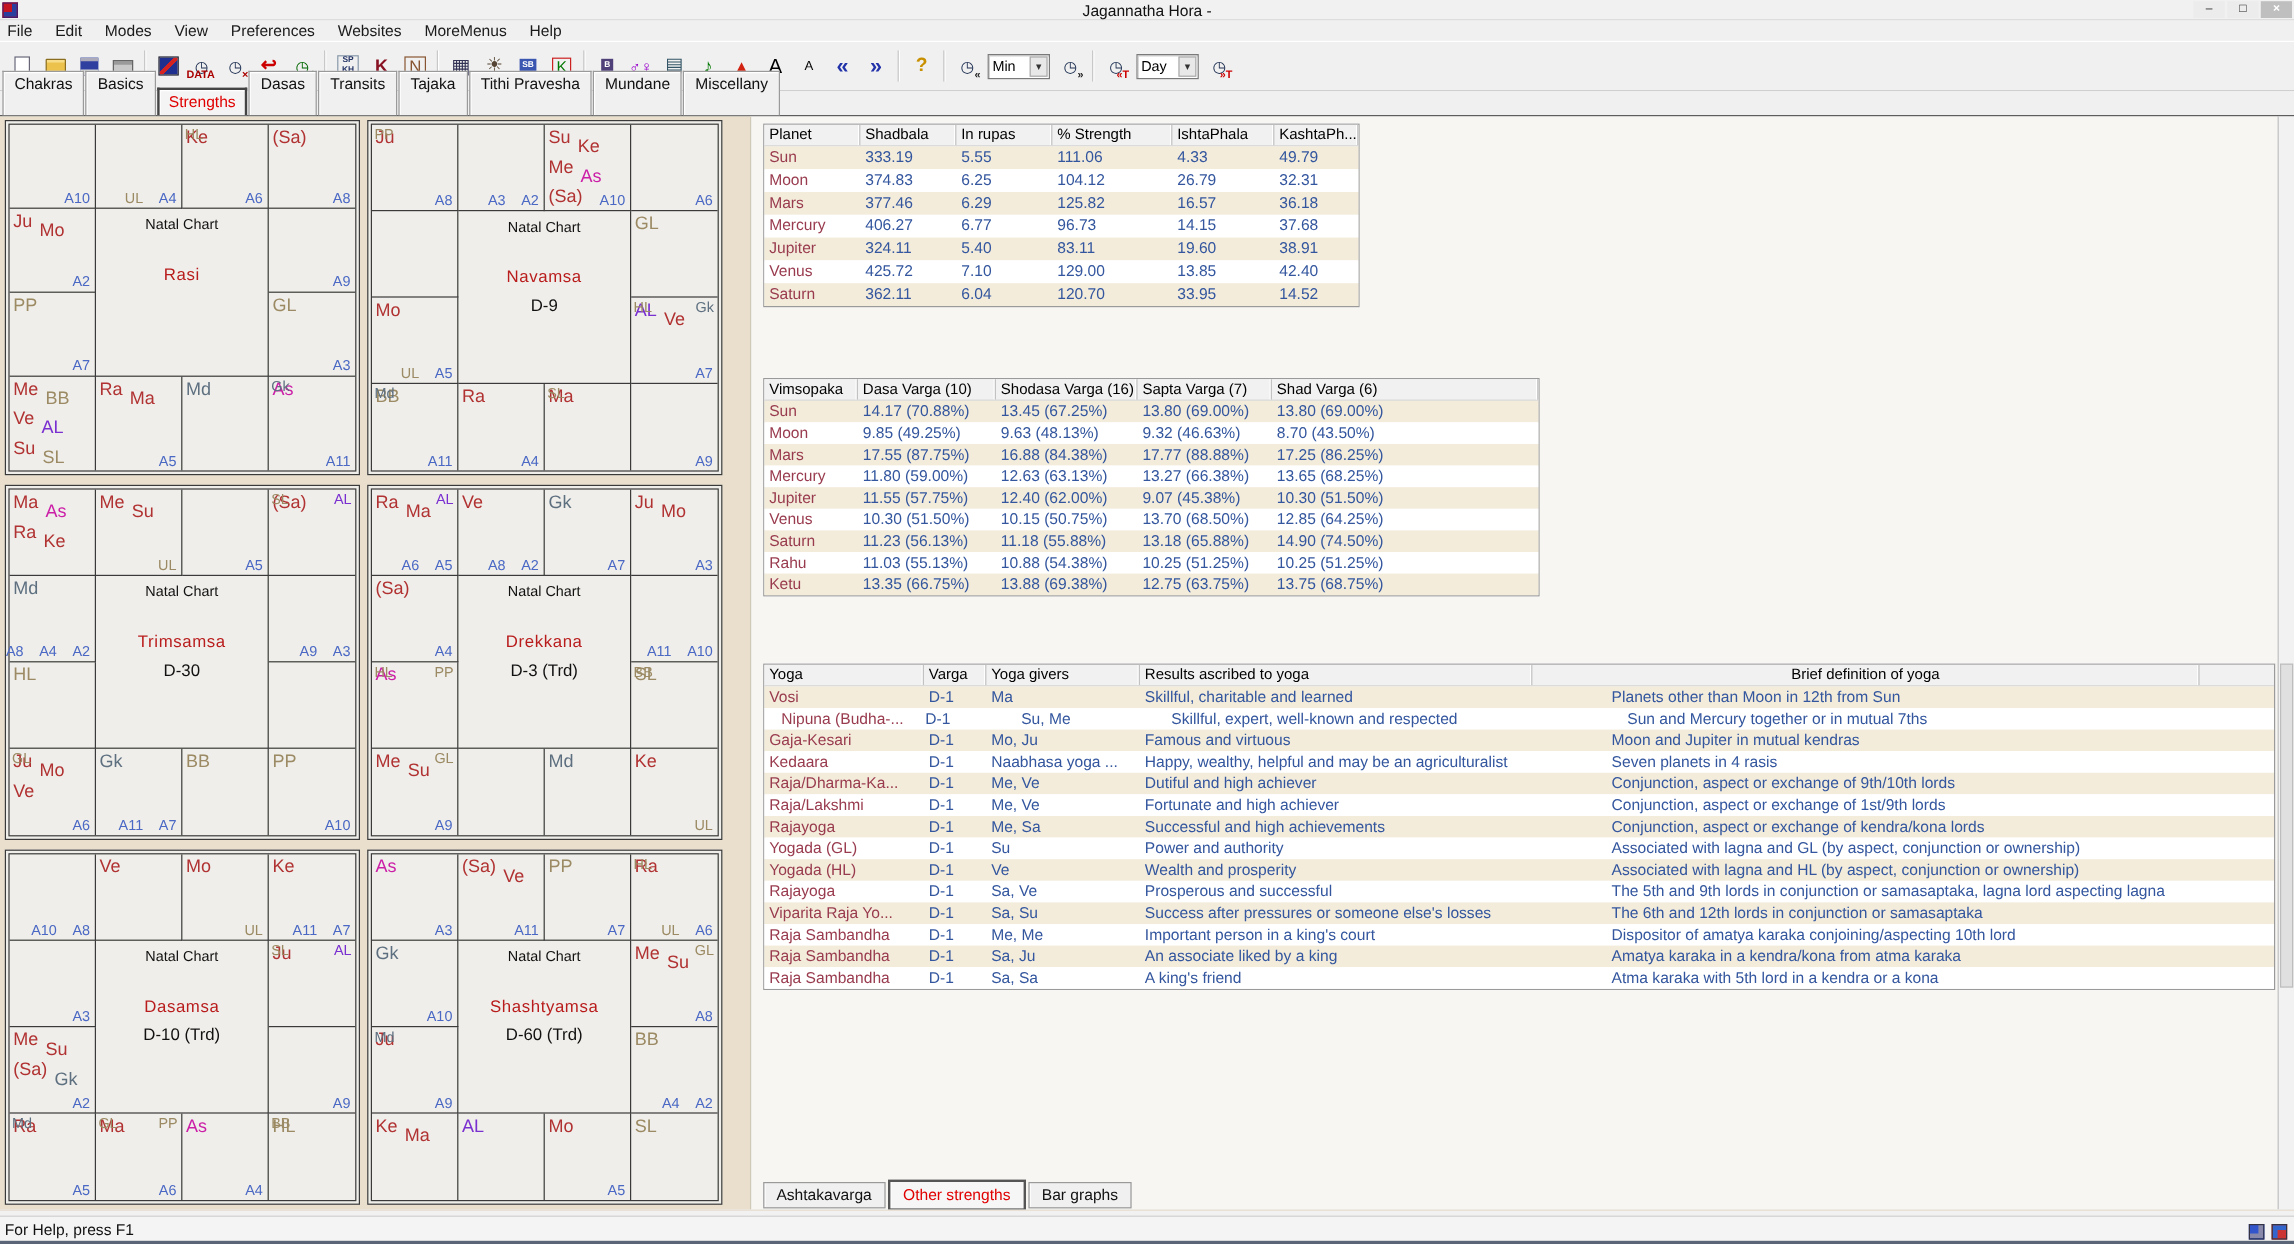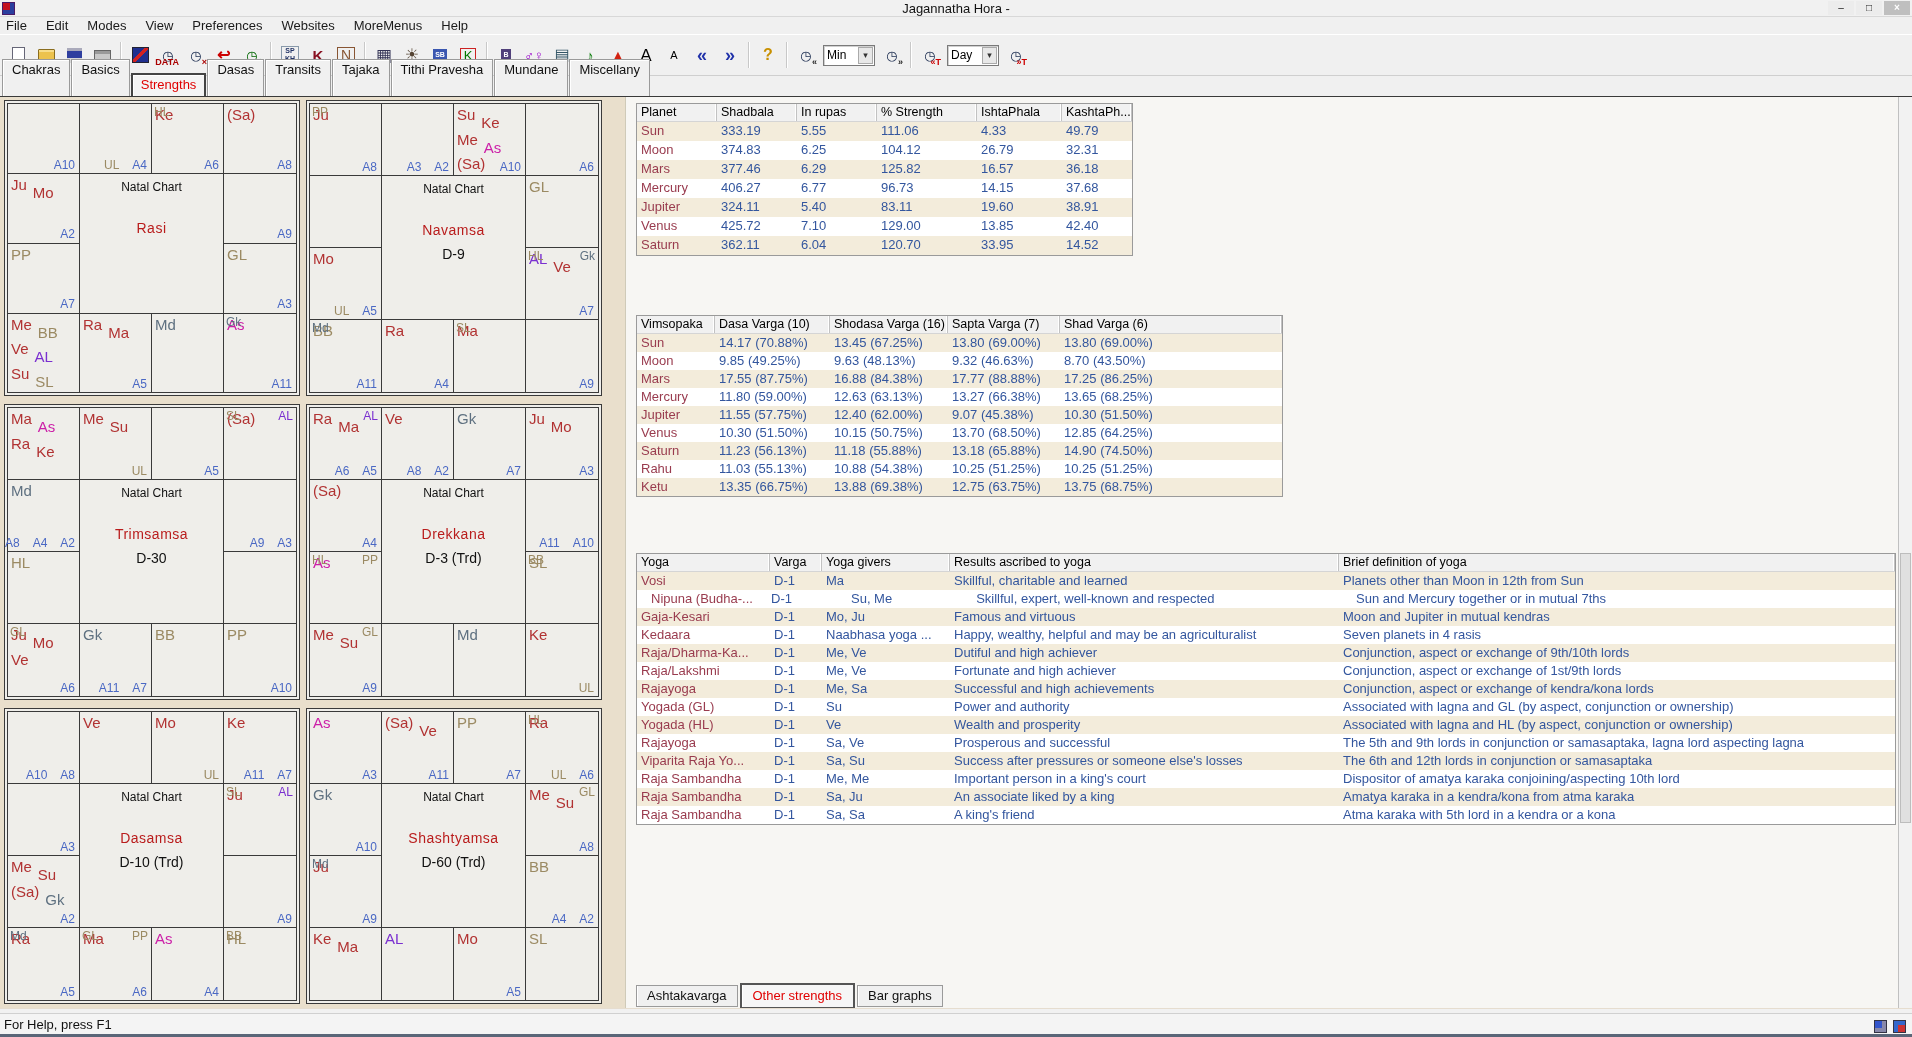--- a/index.html
+++ b/index.html
@@ -995,22 +995,22 @@
           <div class="dt-cell c-val" style="width: 118px;">13.88  (69.38%)</div>
           <div class="dt-cell c-val" style="width: 112px;">12.75  (63.75%)</div>
           <div class="dt-cell c-val" style="width: 222px;">13.75  (68.75%)</div>
         </div>
       </div>
     <div class="dtable" style="left: 10px; top: 456px; width: 1260px;">
         <div class="dt-head">
           <div class="dt-hcell" style="width: 133px;">Yoga</div>
           <div class="dt-hcell" style="width: 52px;">Varga</div>
           <div class="dt-hcell" style="width: 128px;">Yoga givers</div>
-          <div class="dt-hcell" style="width: 389px;">Results ascribed to yoga</div>
-          <div class="dt-hcell" style="width: 556px;">Brief definition of yoga</div>
+          <div class="dt-hcell" style="width: 327px;">Results ascribed to yoga</div>
+          <div class="dt-hcell" style="width: 556px; text-align: center;">Brief definition of yoga</div>
         </div>
         <div class="dt-row cream">
           <div class="dt-cell c-name" style="width: 133px;">Vosi</div>
           <div class="dt-cell c-val" style="width: 52px;">D-1</div>
           <div class="dt-cell c-val" style="width: 128px;">Ma</div>
           <div class="dt-cell c-val" style="width: 389px;">Skillful, charitable and learned</div>
           <div class="dt-cell c-val" style="width: 556px;">Planets other than Moon in 12th from Sun</div>
         </div>
         <div class="dt-row">
           <div class="dt-cell c-name" style="width: 133px; text-align: center;">Nipuna (Budha-...</div>

